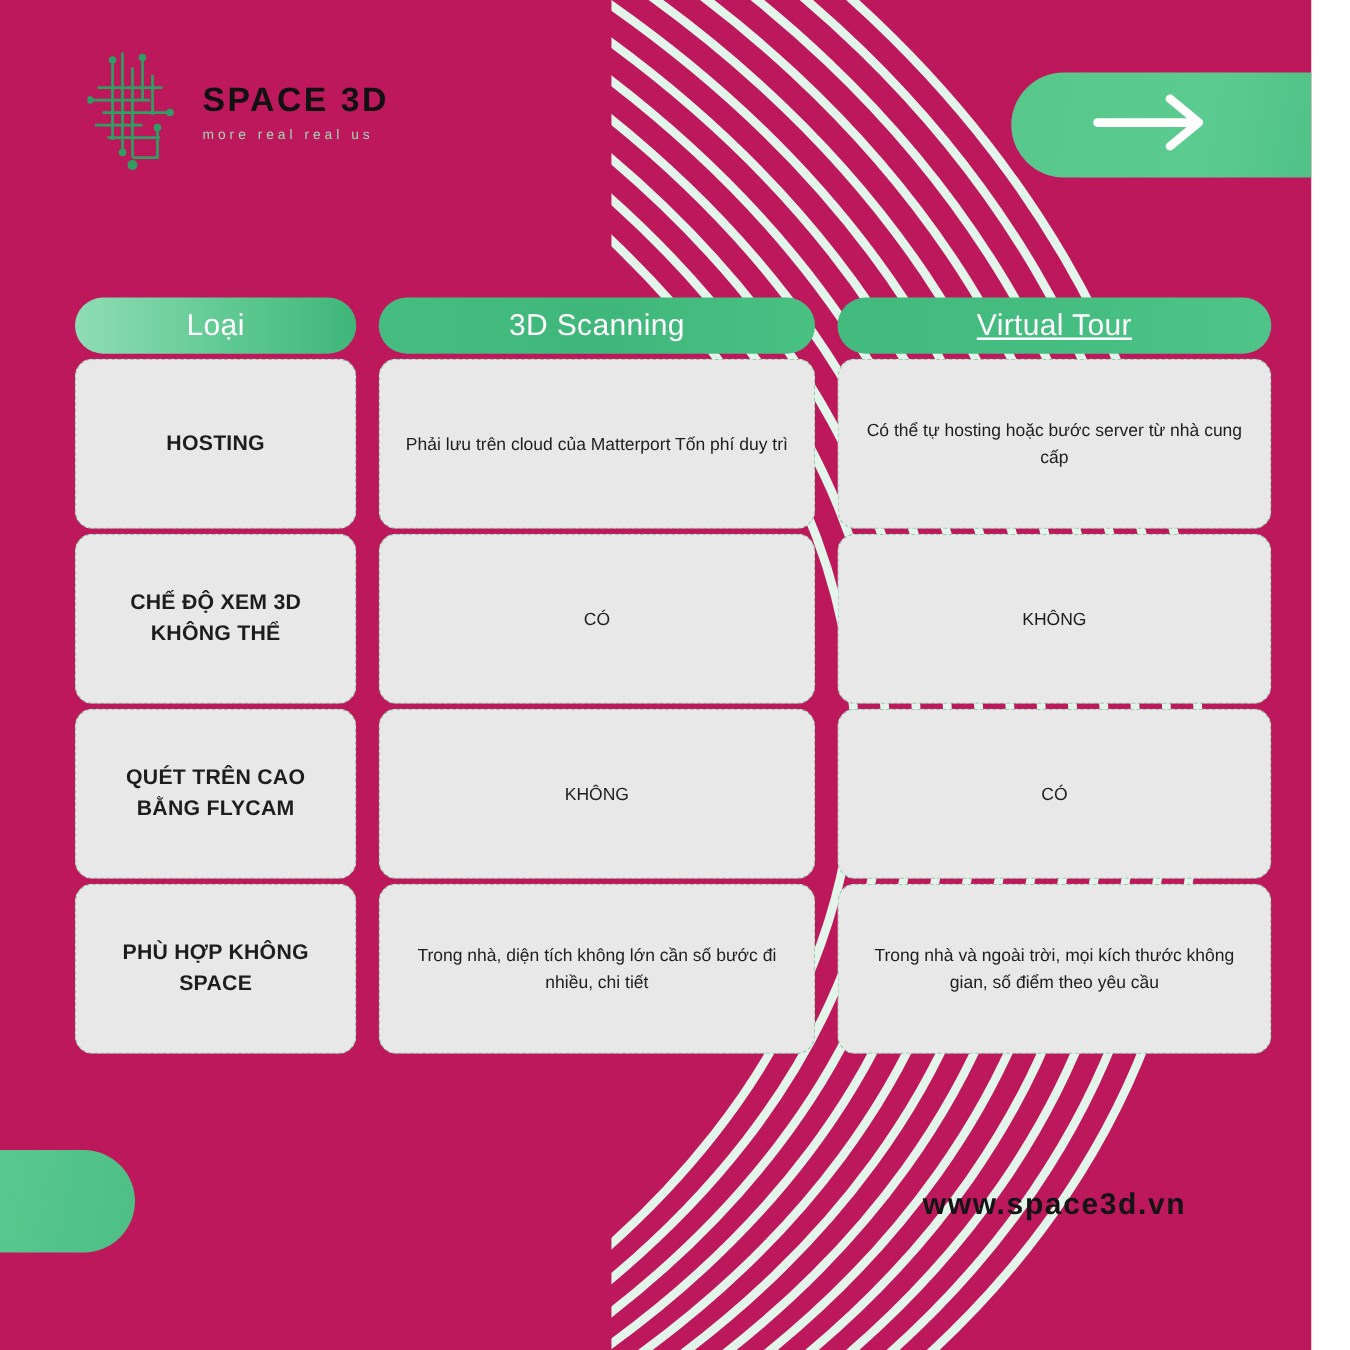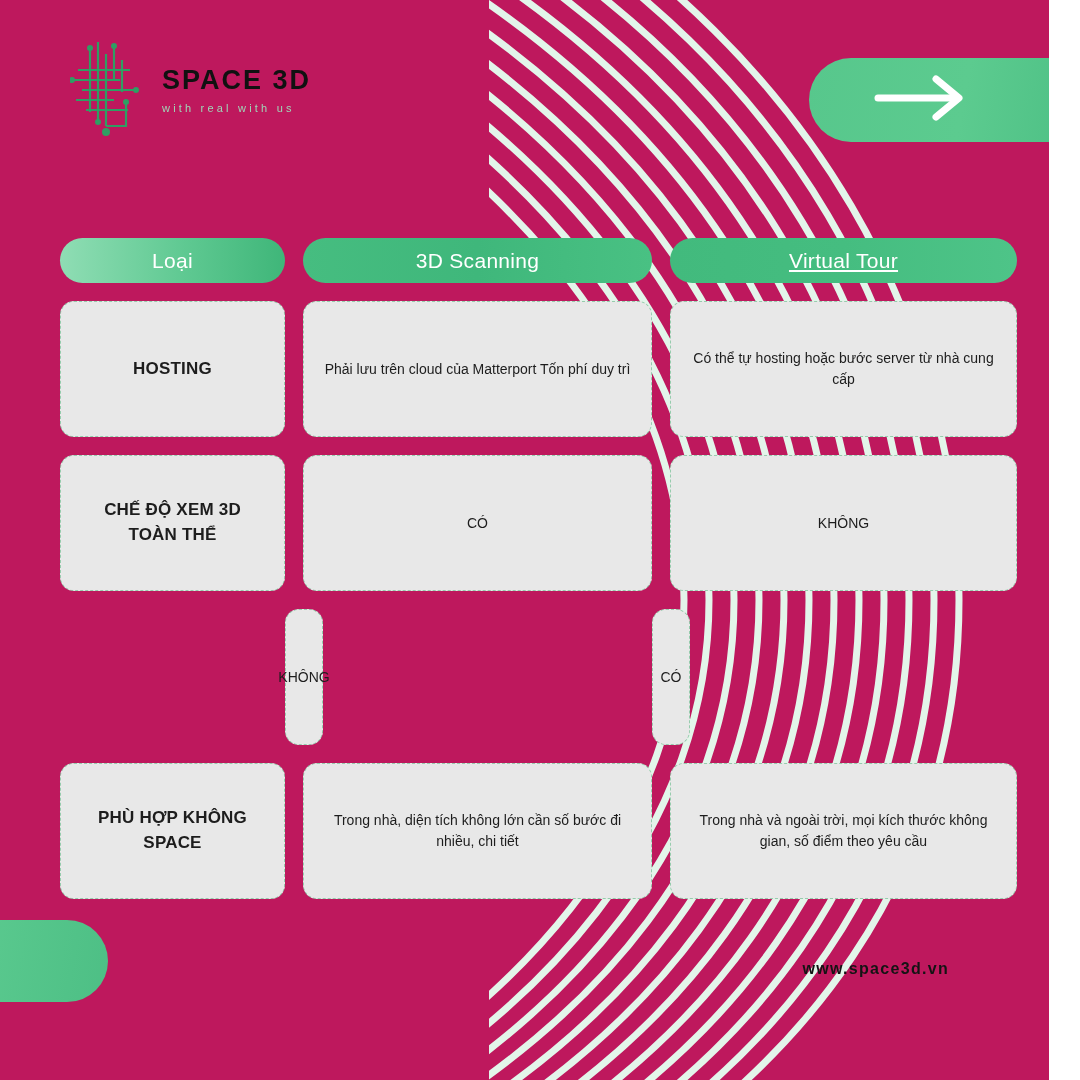--- a/index.html
+++ b/index.html
@@ -87,31 +87,31 @@
     grid-template-columns: 225px 18px 349px 18px 347px;
     align-items: stretch;
   }
   .th {
     height: 45px;
     border-radius: 23px;
     display: flex;
     align-items: center;
     justify-content: center;
     color: #ffffff;
-    font-size: 21px;
+    font-size: 24px;
     letter-spacing: .3px;
   }
   .th-type    { background: linear-gradient(90deg, #8fddb4 0%, #5fc992 55%, #3fb679 100%); }
   .th-scan    { background: linear-gradient(90deg, #46bd80 0%, #3fb77b 50%, #49c183 100%); }
   .th-tour    { background: linear-gradient(90deg, #42ba7d 0%, #45bd80 50%, #4ec488 100%); text-decoration: underline; }
 
   .row {
     display: grid;
     grid-template-columns: 225px 18px 349px 18px 347px;
-    margin-top: 18px;
+    margin-top: 4px;
   }
   .cell {
     background: #e8e8e8;
     border-radius: 14px;
     border: 1px dashed rgba(106, 190, 142, .65);
     display: flex;
     align-items: center;
     justify-content: center;
     text-align: center;
     padding: 10px 18px;
@@ -127,21 +127,21 @@
   .cell.value {
     font-size: 14px;
     line-height: 1.5;
   }
   .spacer { background: transparent; }
 
   
   .site-url {
     position: absolute;
     right: 100px; bottom: 102px;
-    font-size: 16px;
+    font-size: 24px;
     font-weight: bold;
     letter-spacing: 1.3px;
     color: #141414;
     z-index: 4;
   }
 </style>
 </head>
 <body>
 
 <div id="canvas">
@@ -188,21 +188,21 @@
           <circle cx="2" cy="40" r="3"></circle>
           <circle cx="66" cy="50" r="3"></circle>
           <circle cx="56" cy="62" r="3"></circle>
           <circle cx="28" cy="82" r="3"></circle>
           <circle cx="36" cy="92" r="4"></circle>
         </g>
       </svg>
     </span>
     <span class="logo-text">
       <span class="logo-title">SPACE 3D</span>
-      <span class="logo-sub">with real with us</span>
+      <span class="logo-sub">more real real us</span>
     </span>
   </div>
 
   <div class="arrow-pill">
     <span>
       <svg width="92" height="46" viewBox="0 0 92 46" xmlns="http://www.w3.org/2000/svg" aria-hidden="true">
         <line x1="4" y1="23" x2="84" y2="23" stroke="#ffffff" stroke-width="7" stroke-linecap="round"></line>
         <polyline points="62,4 85,23 62,42" fill="none" stroke="#ffffff" stroke-width="7" stroke-linecap="round" stroke-linejoin="round"></polyline>
       </svg>
     </span>
@@ -222,28 +222,29 @@
 
     <div class="row">
       <div class="cell label">HOSTING</div>
       <div class="spacer"></div>
       <div class="cell value">Phải lưu trên cloud của Matterport Tốn phí duy trì</div>
       <div class="spacer"></div>
       <div class="cell value">Có thể tự hosting hoặc bước server từ nhà cung cấp</div>
     </div>
 
     <div class="row">
-      <div class="cell label">CHẾ ĐỘ XEM 3D TOÀN THỂ</div>
+      <div class="cell label">CHẾ ĐỘ XEM 3D KHÔNG THỂ</div>
       <div class="spacer"></div>
       <div class="cell value">CÓ</div>
       <div class="spacer"></div>
       <div class="cell value">KHÔNG</div>
     </div>
 
     <div class="row">
+      <div class="cell label">QUÉT TRÊN CAO BẰNG FLYCAM</div>
       <div class="spacer"></div>
       <div class="cell value">KHÔNG</div>
       <div class="spacer"></div>
       <div class="cell value">CÓ</div>
     </div>
 
     <div class="row">
       <div class="cell label">PHÙ HỢP KHÔNG SPACE</div>
       <div class="spacer"></div>
       <div class="cell value">Trong nhà, diện tích không lớn cần số bước đi nhiều, chi tiết</div>

